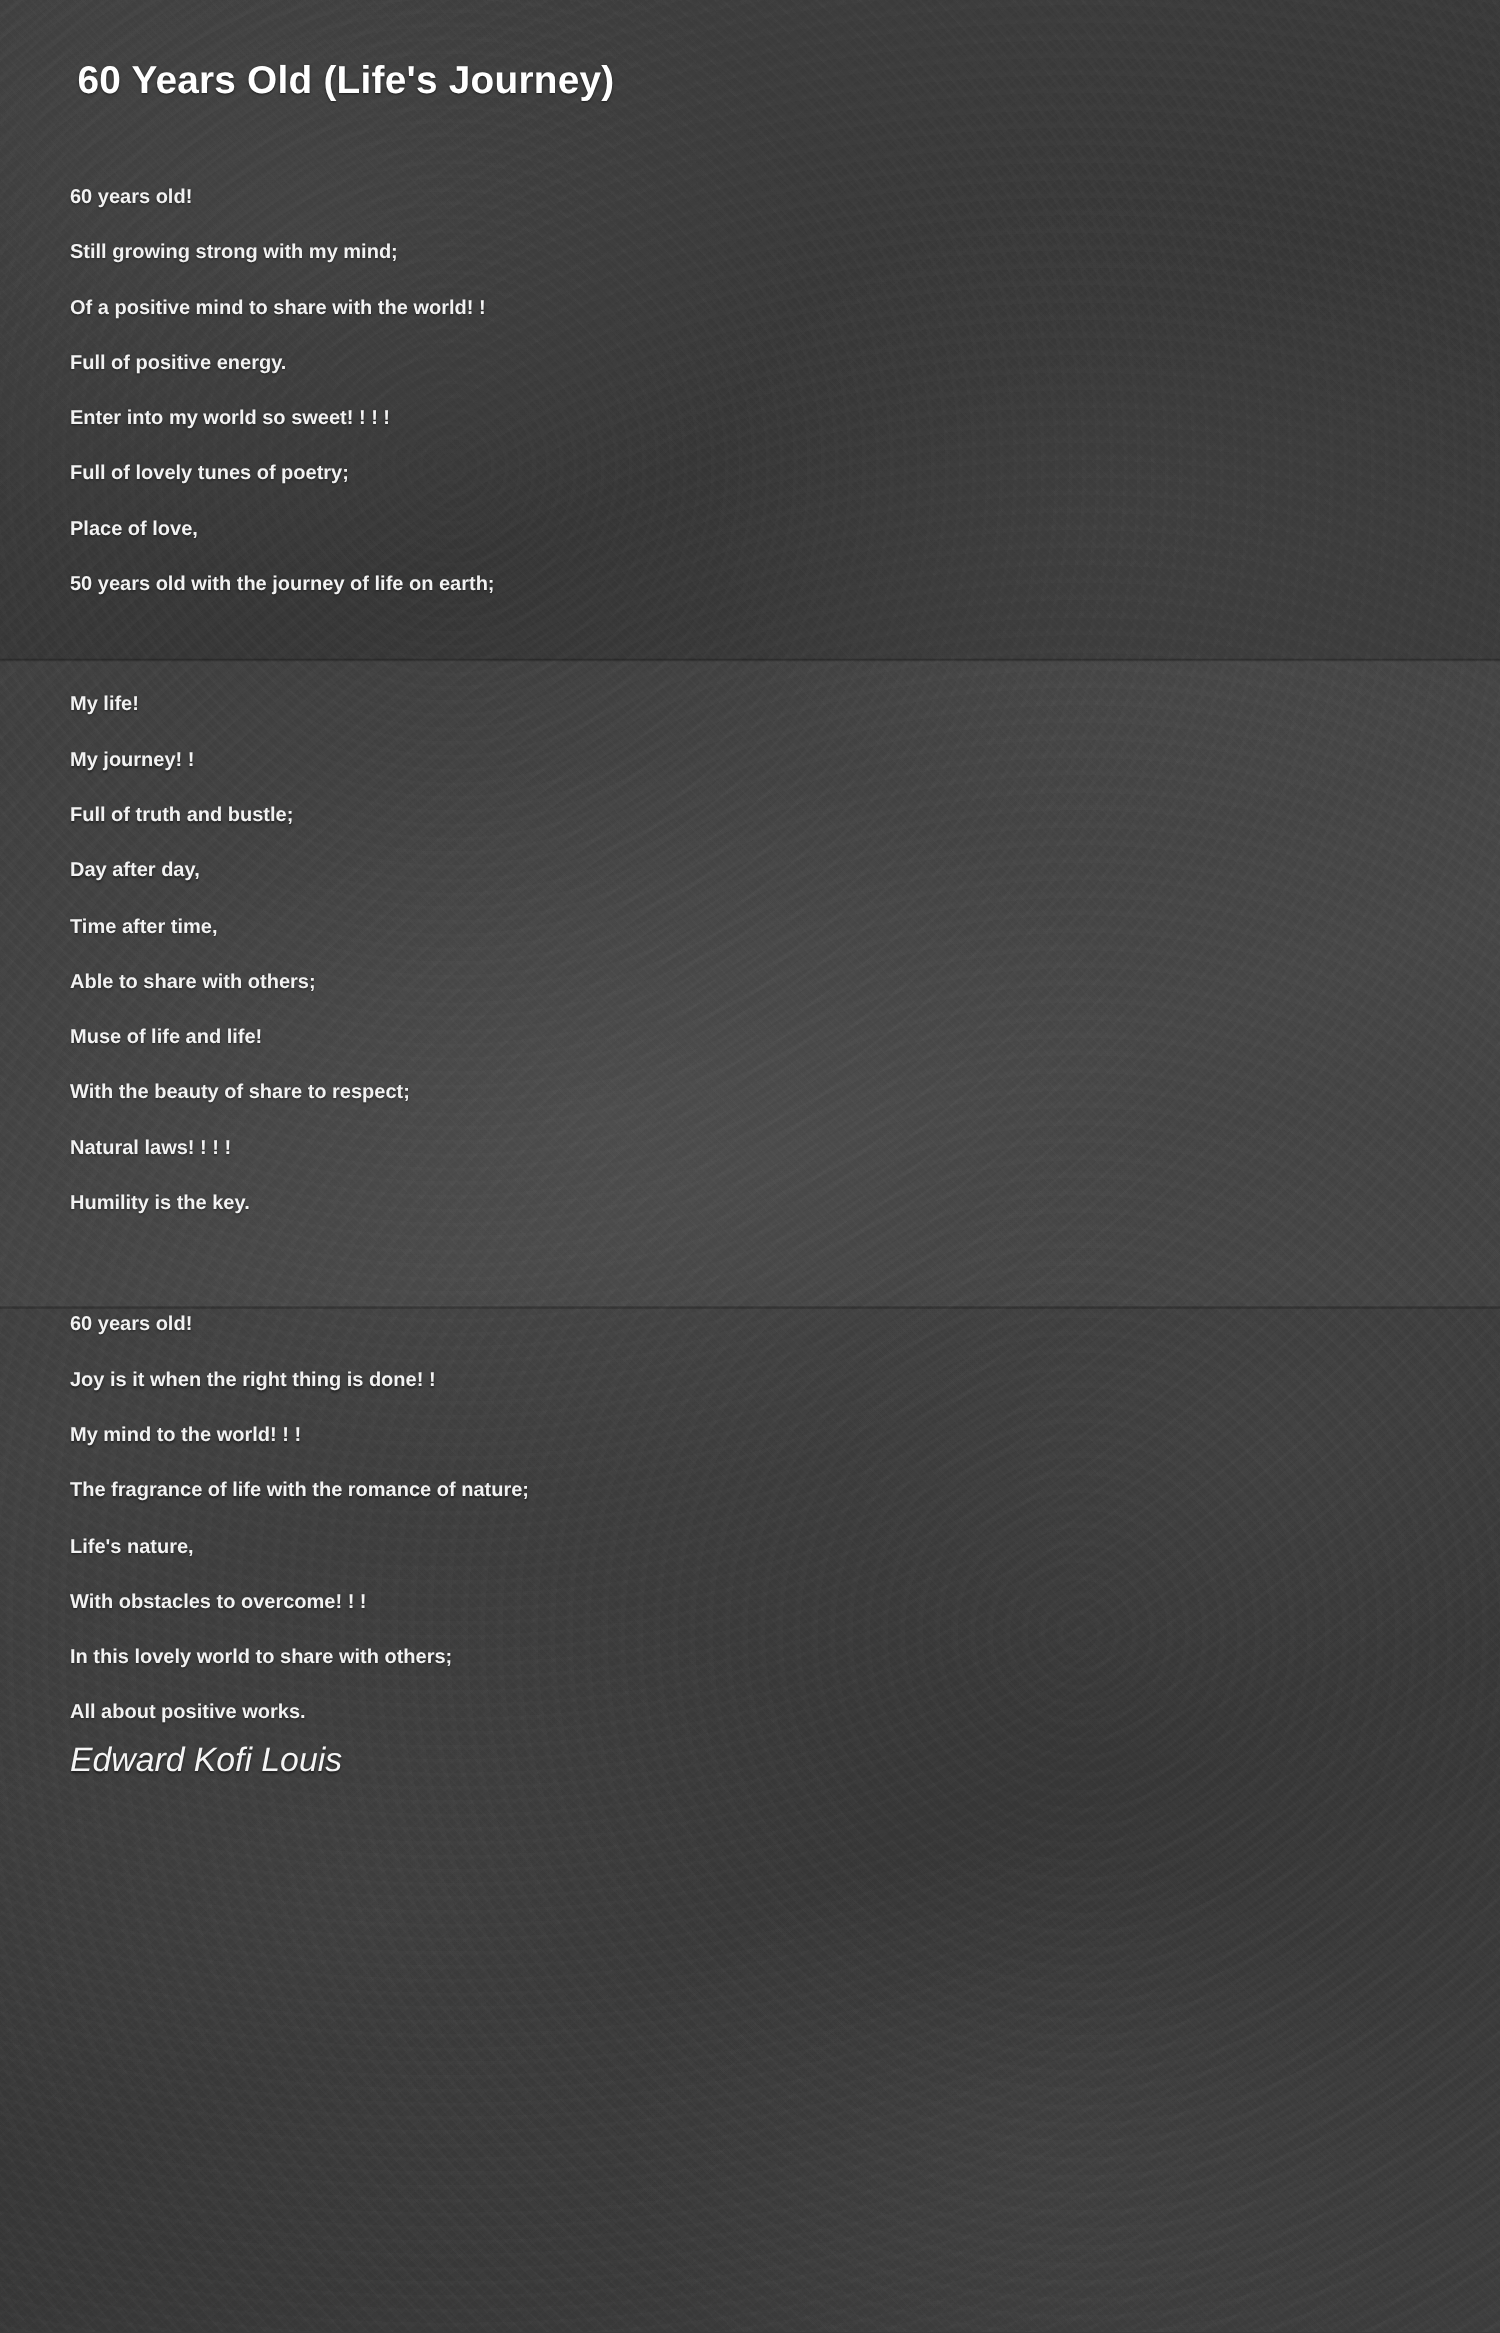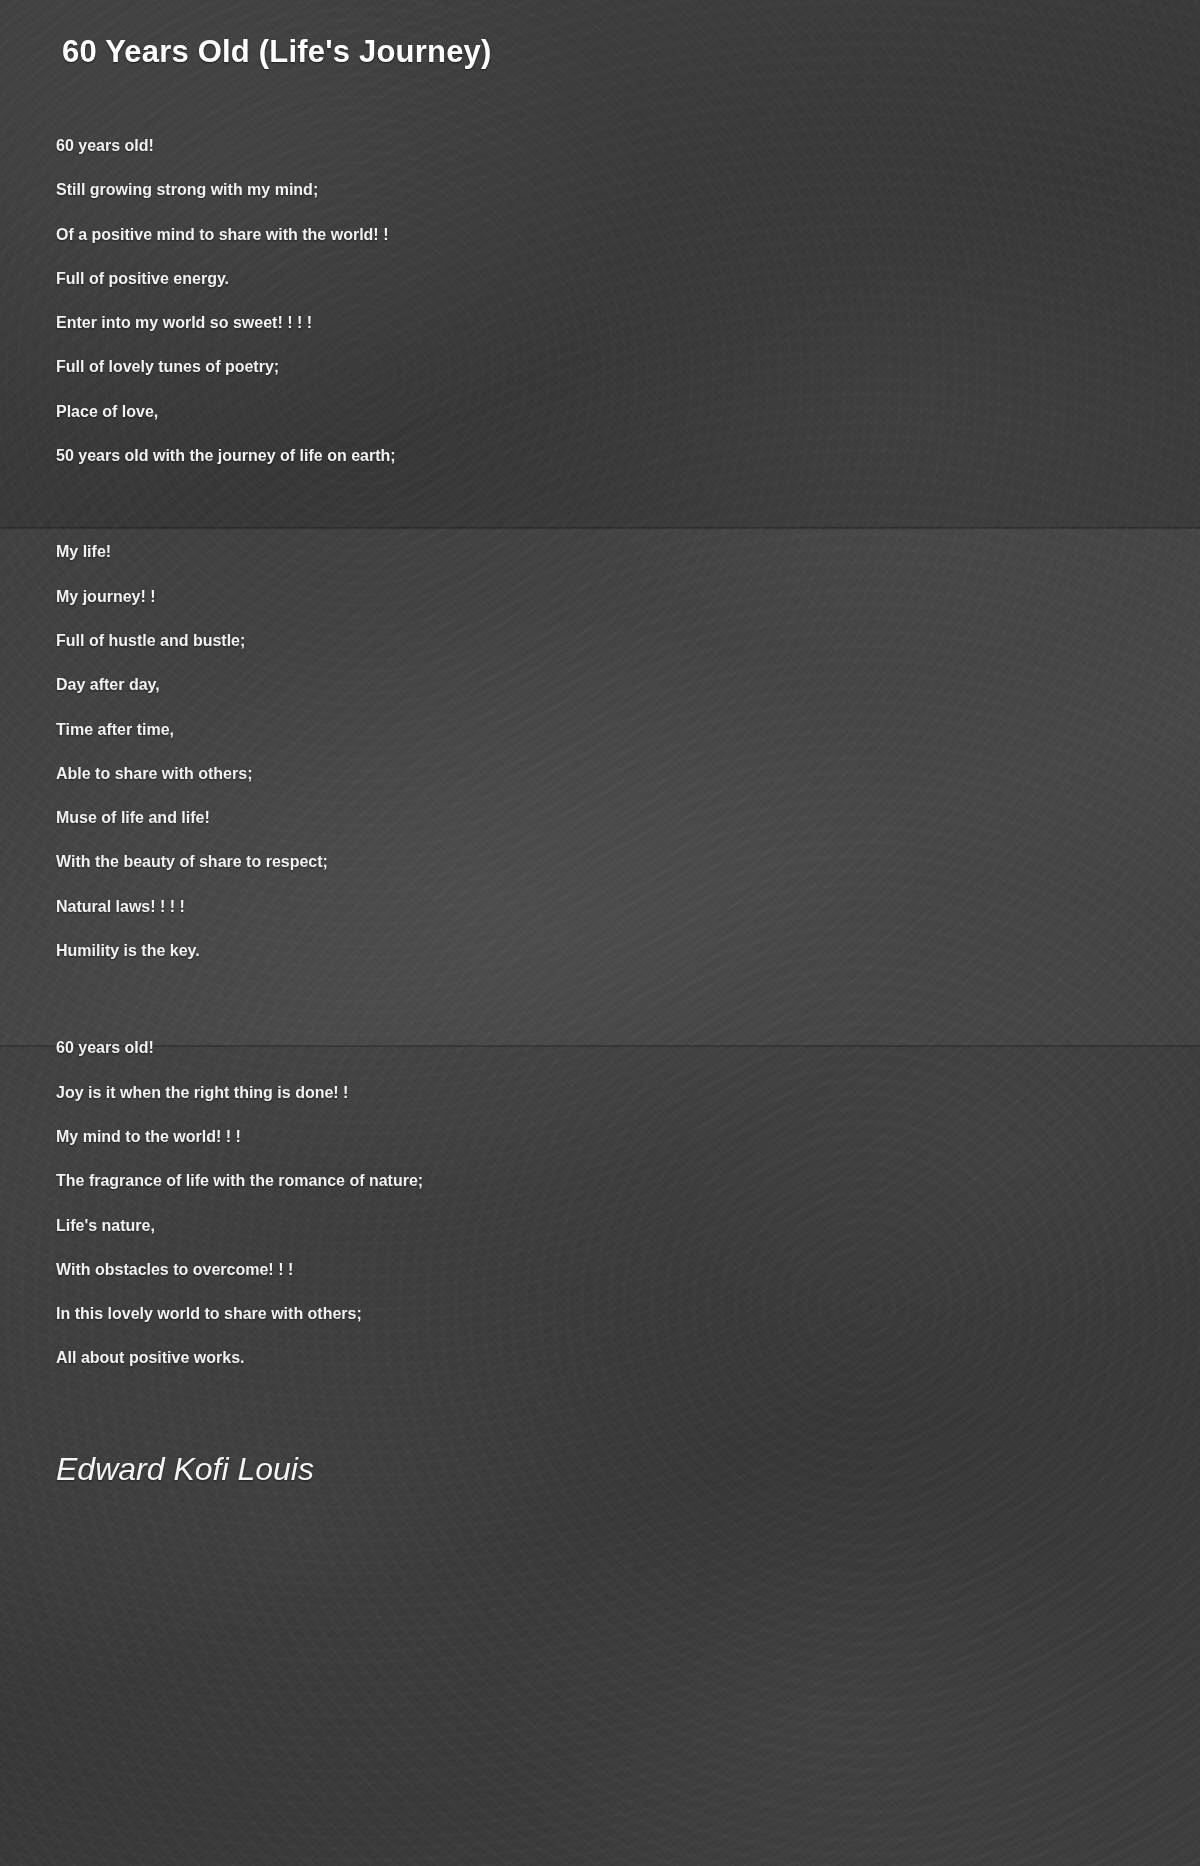--- a/index.html
+++ b/index.html
@@ -63,45 +63,44 @@
   .content {
     position: relative;
     z-index: 5;
     padding: 0 56px;
   }
   .poem-title {
     color: #ffffff;
     font-size: 31px;
     font-weight: bold;
     letter-spacing: 0.2px;
-    padding-top: 34px;
+    padding-top: 46px;
     margin: 0 0 0 6px;
     text-shadow: 0 1px 2px rgba(0,0,0,0.6);
   }
   .stanza {
     margin: 0;
     padding: 0;
   }
   .stanza-1 { margin-top: 54px; }
   .stanza-2 { margin-top: 52px; }
   .stanza-3 { margin-top: 53px; }
   .poem-line {
     color: #f2f2f2;
     font-size: 16px;
     font-weight: bold;
     line-height: 44.3px;
     white-space: pre;
     text-shadow: 0 1px 2px rgba(0,0,0,0.55);
   }
   .author {
     color: #f5f5f5;
-    font-size: 32px;
+    font-size: 27px;
     font-style: italic;
     font-weight: normal;
-    margin-top: 70px;
     text-shadow: 0 1px 2px rgba(0,0,0,0.55);
     white-space: pre;
   }
 </style>
 </head>
 <body>
 
 <div class="poem-page">
   <div class="texture-overlay"></div>
   <div class="band band-a"></div>
@@ -120,21 +119,21 @@
       <div class="poem-line">Full of positive energy.</div>
       <div class="poem-line">Enter into my world so sweet! ! ! !</div>
       <div class="poem-line">Full of lovely tunes of poetry;</div>
       <div class="poem-line">Place of love,</div>
       <div class="poem-line">50 years old with the journey of life on earth;</div>
     </div>
 
     <div class="stanza stanza-2">
       <div class="poem-line">My life!</div>
       <div class="poem-line">My journey! !</div>
-      <div class="poem-line">Full of hustle and bustle;</div>
+      <div class="poem-line">Full of truth and bustle;</div>
       <div class="poem-line">Day after day,</div>
       <div class="poem-line">Time after time,</div>
       <div class="poem-line">Able to share with others;</div>
       <div class="poem-line">Muse of life and life!</div>
       <div class="poem-line">With the beauty of share to respect;</div>
       <div class="poem-line">Natural laws! ! ! !</div>
       <div class="poem-line">Humility is the key.</div>
     </div>
 
     <div class="stanza stanza-3">

